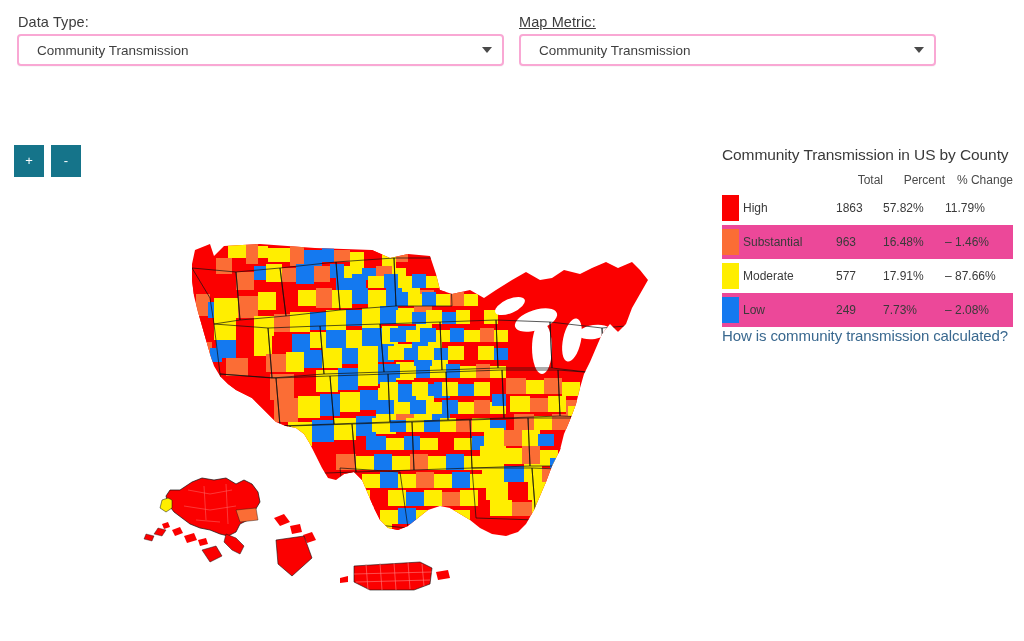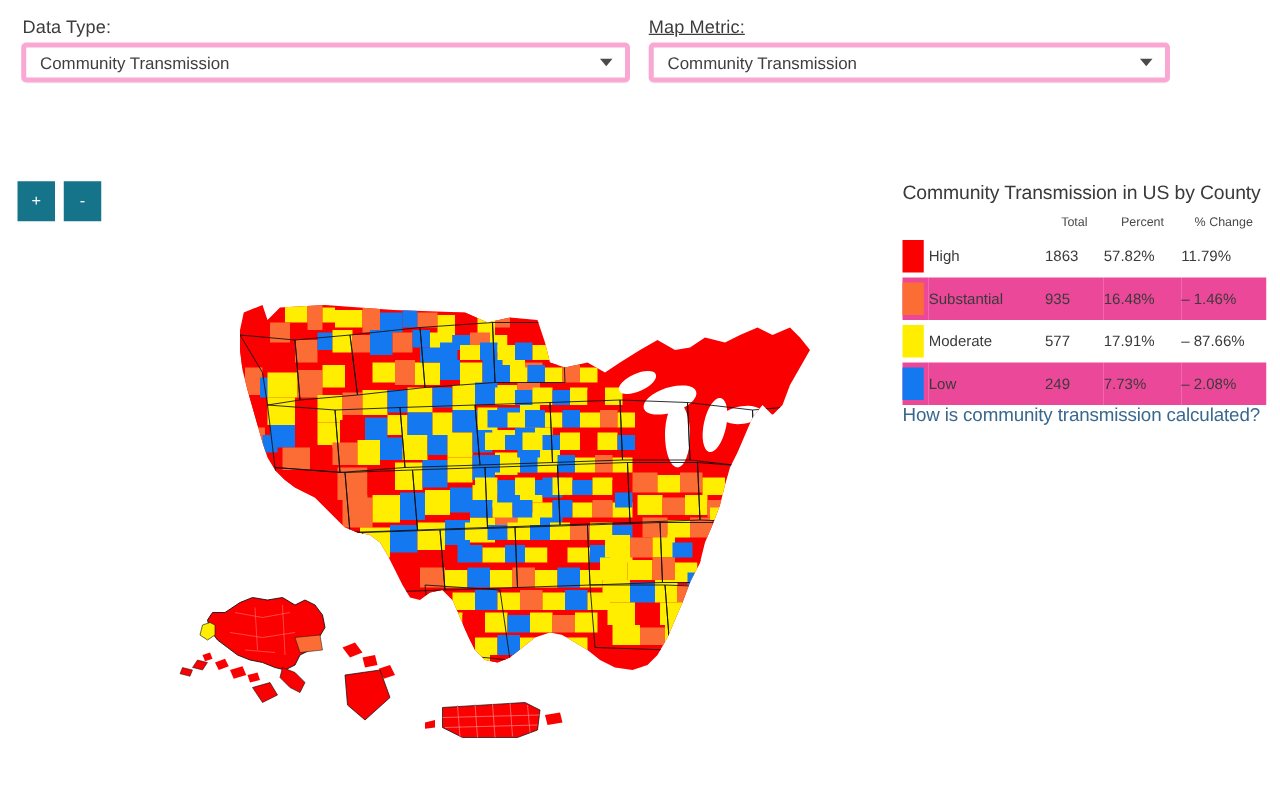--- a/index.html
+++ b/index.html
@@ -22,26 +22,26 @@
     font-size:14.5px;
     color:#3c3c3c;
     letter-spacing:.1px;
   }
   #lbl-data-type{left:18px;top:14px;}
   #lbl-map-metric{left:519px;top:14px;text-decoration:underline;}
 
   .select-box{
     position:absolute;
     background:#ffffff;
-    border:4px solid #f9a8d4;
+    border:2px solid #f9a8d4;
     border-radius:4px;
     box-shadow:0 1px 1px rgba(0,0,0,.035);
     display:flex;
     align-items:center;
-    padding:0 10px 0 11px;
+    padding:0 10px 0 18px;
     cursor:pointer;
   }
   .select-box .sel-value{
     flex:1 1 auto;
     font-size:13.5px;
     color:#3f3f3f;
     white-space:nowrap;
     overflow:hidden;
     text-overflow:ellipsis;
   }
@@ -93,23 +93,23 @@
     margin-bottom:9px;
     letter-spacing:-.1px;
   }
   table.legend-table{
     border-collapse:collapse;
     width:291px;
     table-layout:fixed;
   }
   table.legend-table th{
     font-weight:normal;
-    font-size:10px;
+    font-size:12px;
     color:#4a4a4a;
-    text-align:center;
+    text-align:right;
     padding:0 0 4px 0;
     white-space:nowrap;
   }
   table.legend-table td{
     font-size:12px;
     color:#3a3a3a;
     padding:4px 0;
     white-space:nowrap;
     height:26px;
     vertical-align:middle;
@@ -625,21 +625,21 @@
         <td class="lbl-cell">High</td>
         <td>1863</td>
         <td>57.82%</td>
         <td>11.79%</td>
       </tr>
       <tr class="stripe">
         <td class="sw-cell">
           <span class="swatch" style="background:#fb6d35"></span>
           </td>
         <td class="lbl-cell">Substantial</td>
-        <td>935</td>
+        <td>963</td>
         <td>16.48%</td>
         <td>– 1.46%</td>
       </tr>
       <tr>
         <td class="sw-cell">
           <span class="swatch" style="background:#ffee00"></span>
           </td>
         <td class="lbl-cell">Moderate</td>
         <td>577</td>
         <td>17.91%</td>

